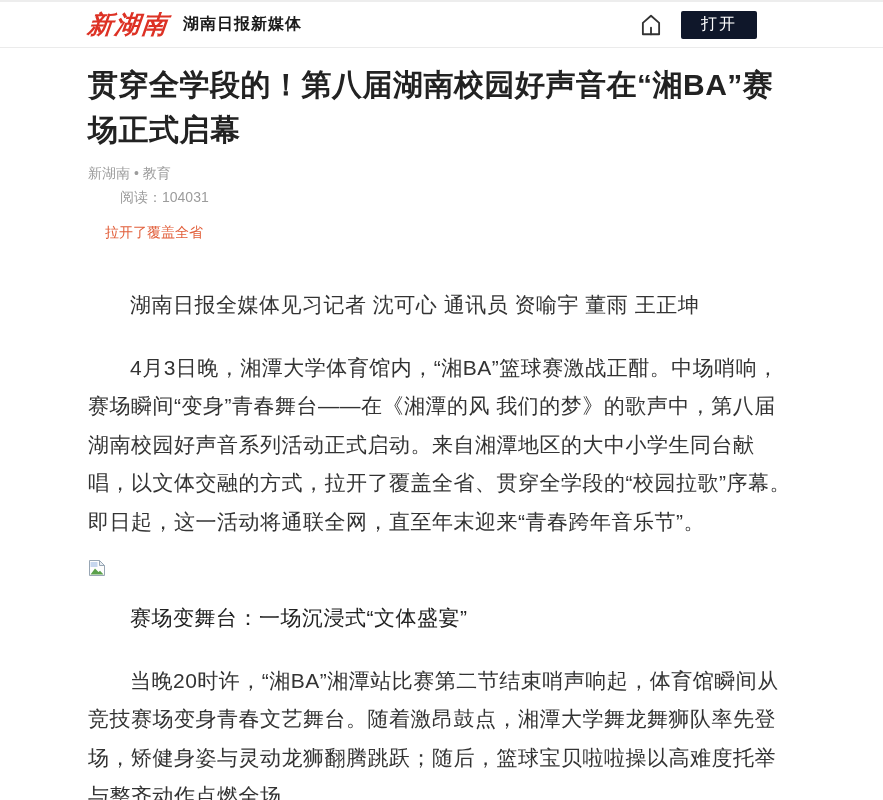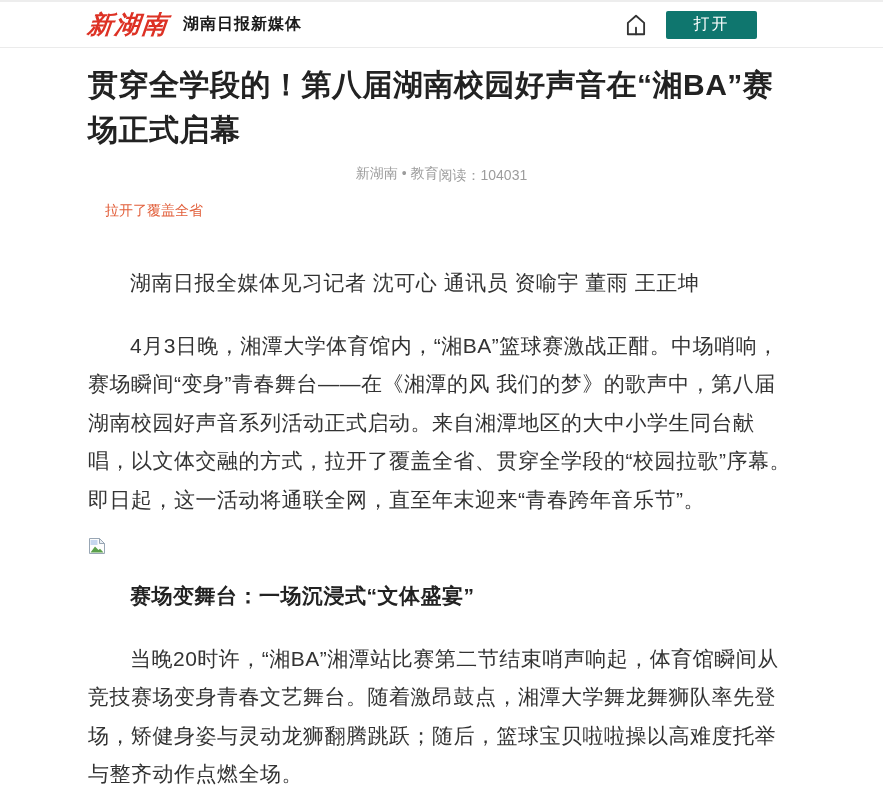--- a/index.html
+++ b/index.html
@@ -35,22 +35,22 @@
     white-space: nowrap;
   }
   .header-spacer { flex: 1; }
   .home-btn {
     width: 28px; height: 28px;
     display: flex; align-items: center; justify-content: center;
     cursor: pointer;
     margin-right: 16px;
   }
   .open-btn {
-    width: 91px; height: 28px;
-    background: #0f766e;
+    width: 76px; height: 28px;
+    background: #0f172a;
     color: #fff;
     font-size: 16px;
     border: none;
     border-radius: 2px;
     display: flex; align-items: center; justify-content: center;
     letter-spacing: 2px;
     cursor: pointer;
   }
 
   
@@ -59,41 +59,42 @@
     margin-top: 14px;
     font-size: 30px;
     line-height: 45px;
     font-weight: 700;
     color: #222;
     letter-spacing: 0.5px;
   }
   .meta-row {
     margin-top: 10px;
     display: flex;
-    justify-content: center;
+    justify-content: flex-end;
     align-items: flex-start;
+    flex-direction: column;
   }
   .meta-left { font-size: 14px; line-height: 22px; color: #9c9c9c; }
-  .meta-reads { font-size: 14px; line-height: 22px; color: #9c9c9c; padding-top: 2px; }
+  .meta-reads { font-size: 14px; line-height: 22px; color: #9c9c9c; padding-top: 2px; margin-left: 32px; }
   .tag-link {
     display: inline-block;
     margin-top: 14px;
     margin-left: 17px;
     font-size: 14px;
     line-height: 20px;
     color: #e2603c;
     text-decoration: none;
     cursor: pointer;
   }
 
   .body-text { margin-top: 44px; font-size: 21px; line-height: 38.5px; color: #333; letter-spacing: 0.5px; }
   .byline { text-indent: 2em; }
   .para { margin-top: 24px; text-indent: 2em; }
   .img-slot { margin-top: 10px; height: 18px; }
-  .subheading { margin-top: 30px; text-indent: 2em; font-weight: 700; color: #222; }
+  .subheading { margin-top: 30px; text-indent: 2em; font-weight: 400; color: #222; }
   .para-2 { margin-top: 24px; text-indent: 2em; }
 </style>
 </head>
 <body>
 
 <div class="page">
 
   <div class="header">
     <span class="logo">新湖南</span>
     <span class="brand">湖南日报新媒体</span>

